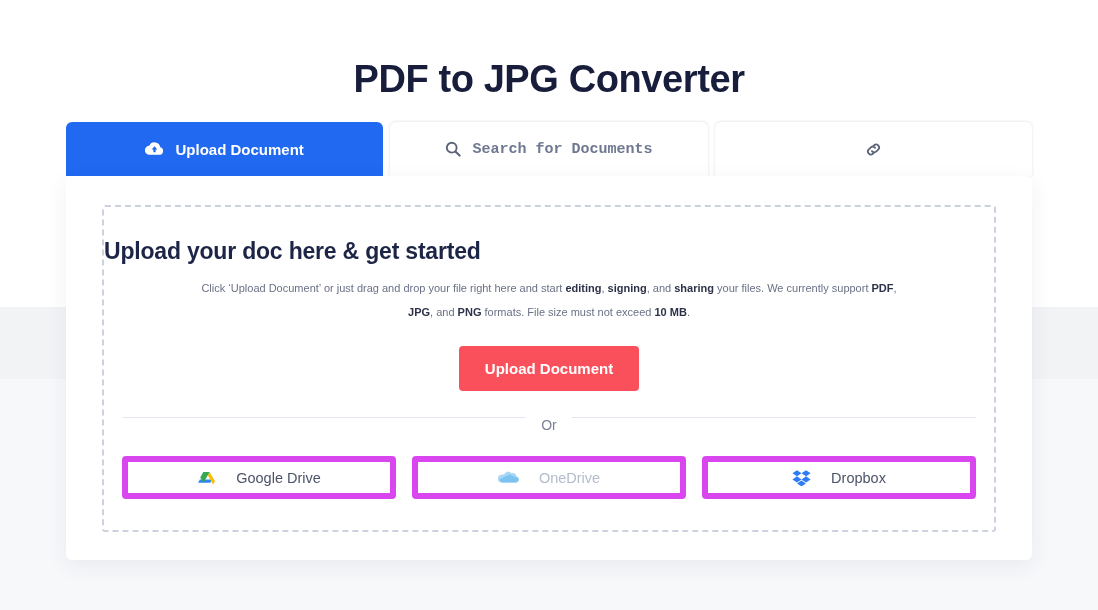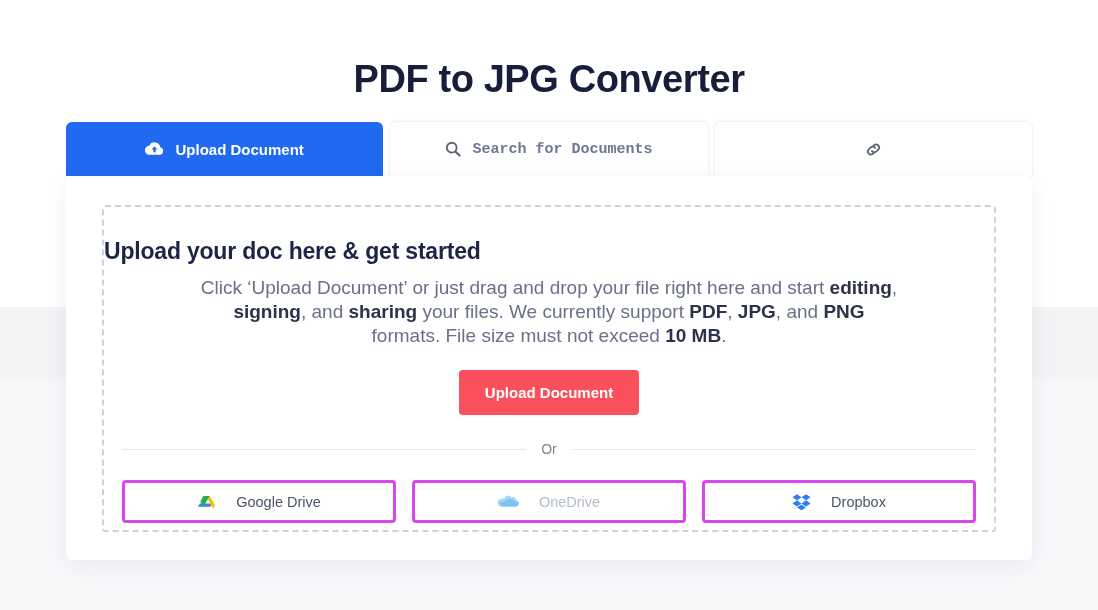--- a/index.html
+++ b/index.html
@@ -98,21 +98,21 @@
     font-size: 23px;
     font-weight: 700;
     color: #1d2547;
     letter-spacing: -0.2px;
   }
 
   #drop-desc {
     margin: 11px auto 0 auto;
     width: 700px;
     text-align: center;
-    font-size: 19px;
+    font-size: 11px;
     line-height: 24px;
     color: #6a7186;
   }
   #drop-desc b { color: #2c3249; font-weight: 700; }
 
   #upload-btn-row { margin-top: 22px; text-align: center; }
   #upload-document-button {
     display: inline-block;
     background: #f9505b;
     color: #ffffff;
@@ -123,38 +123,38 @@
     padding: 14px 26px;
     cursor: pointer;
     font-family: "Liberation Sans", sans-serif;
   }
 
   
   #or-divider {
     margin: 26px auto 0 auto;
     width: 854px;
     display: flex;
-    align-items: center;
+    align-items: flex-start;
     gap: 15px;
   }
   .divider-line { flex: 1 1 auto; height: 1px; background: #e4e7ee; }
   #or-label { font-size: 14px; color: #7b8297; }
 
   
   #provider-row {
     margin: 23px auto 0 auto;
     width: 854px;
     display: flex;
     gap: 16px;
   }
   .provider-btn {
     flex: 1 1 0;
     height: 43px;
     background: #ffffff;
-    border: 3px solid #d946ef;
+    border: 6px solid #d946ef;
     border-radius: 4px;
     display: flex;
     align-items: center;
     justify-content: center;
     gap: 20px;
     font-size: 14.5px;
     color: #4c5468;
     cursor: pointer;
   }
   .provider-btn.disabled { color: #b4bccc; }

